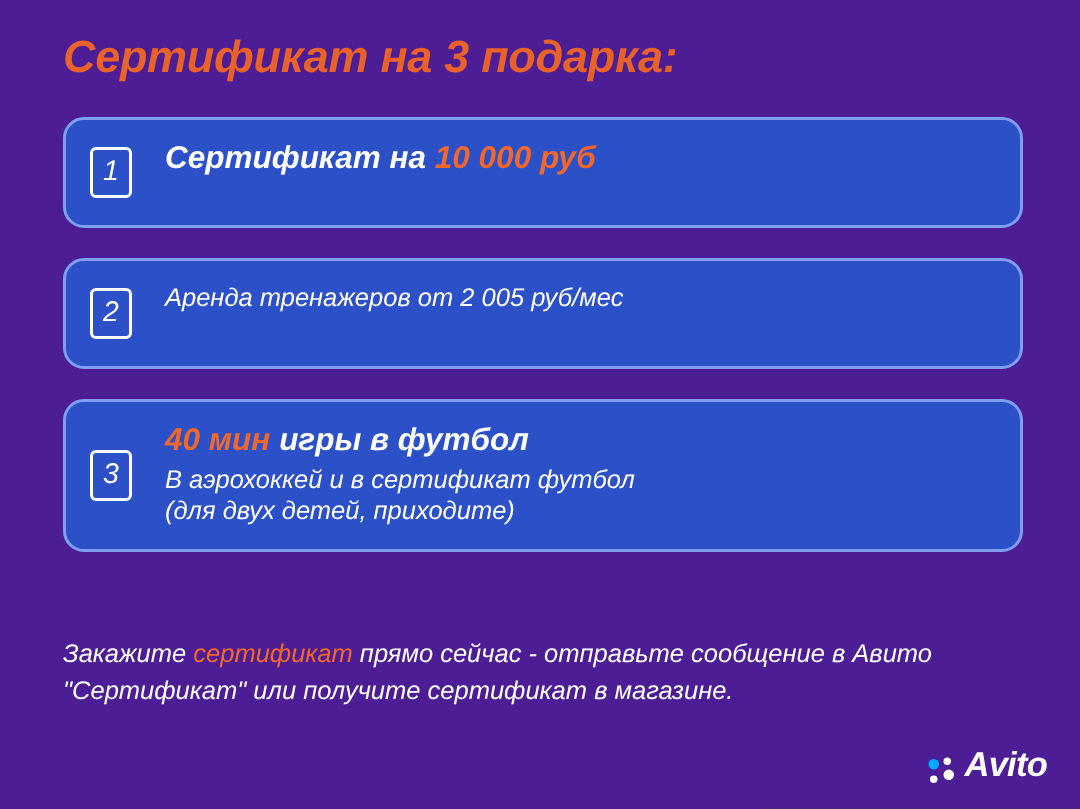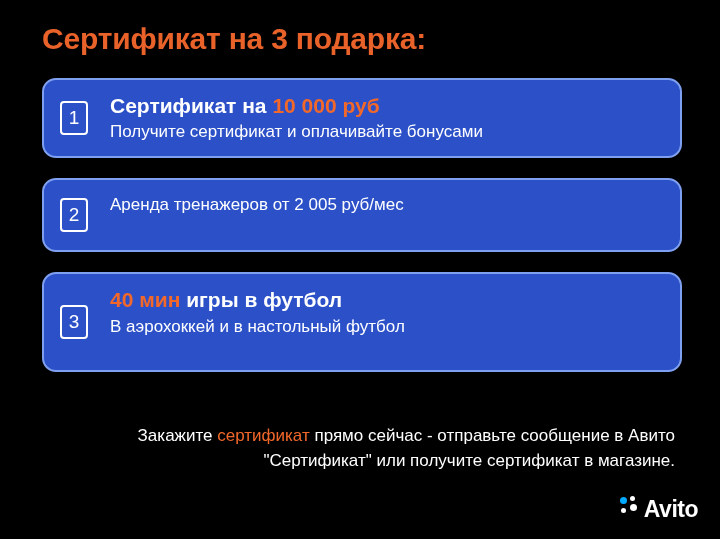--- a/index.html
+++ b/index.html
@@ -11,23 +11,24 @@
     width: 720px;
     height: 539px;
     overflow: hidden;
     font-family: "Liberation Sans", sans-serif;
     color: #ffffff;
     position: relative;
   }
   #page {
     position: absolute;
     inset: 0;
-    background: #000000;
+    background: #4c1d95;
     padding: 4px;
     box-sizing: border-box;
+    font-style: italic;
   }
   .headline {
     position: absolute;
     left: 42px;
     top: 22px;
     font-size: 30px;
     font-weight: bold;
     color: #e8622a;
     letter-spacing: -0.2px;
     white-space: nowrap;
@@ -80,37 +81,36 @@
     font-size: 17px;
     line-height: 1.25;
     color: #ffffff;
     font-weight: normal;
   }
   .card.tall {
     min-height: 100px;
   }
   .footer {
     position: absolute;
-    left: 27px;
+    left: 42px;
     top: 424px;
     width: 648px;
     font-size: 17px;
     line-height: 1.45;
     color: #ffffff;
-    text-align: right;
   }
   .footer .hl {
     color: #f2682a;
   }
   .brand {
     position: absolute;
     right: 22px;
     bottom: 16px;
     display: flex;
-    align-items: flex-start;
+    align-items: flex-end;
     gap: 6px;
   }
   .brand .dots {
     position: relative;
     width: 18px;
     height: 18px;
   }
   .brand .dots i {
     position: absolute;
     border-radius: 50%;
@@ -132,32 +132,32 @@
 
 <div id="page">
 
   <div class="headline">Сертификат на 3 подарка:</div>
 
   <div class="cards">
 
     <div class="card">
       <div class="num">1</div>
       <div class="title"><span>Сертификат на </span><span class="hl">10 000 руб</span></div>
-      <div class="sub">Получите сертификат и оплачивайте бонусами</div>
     </div>
 
     <div class="card">
       <div class="num">2</div>
       <div class="sub">Аренда тренажеров от 2 005 руб/мес</div>
     </div>
 
     <div class="card tall">
       <div class="num">3</div>
       <div class="title"><span class="hl">40 мин</span><span> игры в футбол</span></div>
-      <div class="sub">В аэрохоккей и в настольный футбол</div>
+      <div class="sub">В аэрохоккей и в сертификат футбол</div>
+      <div class="sub">(для двух детей, приходите)</div>
     </div>
 
   </div>
 
   <div class="footer"><span>Закажите </span><span class="hl">сертификат</span><span> прямо сейчас - отправьте сообщение в Авито "Сертификат" или получите сертификат в магазине.</span></div>
 
   <div class="brand">
     <span class="dots">
         <i></i>
         <i></i>

